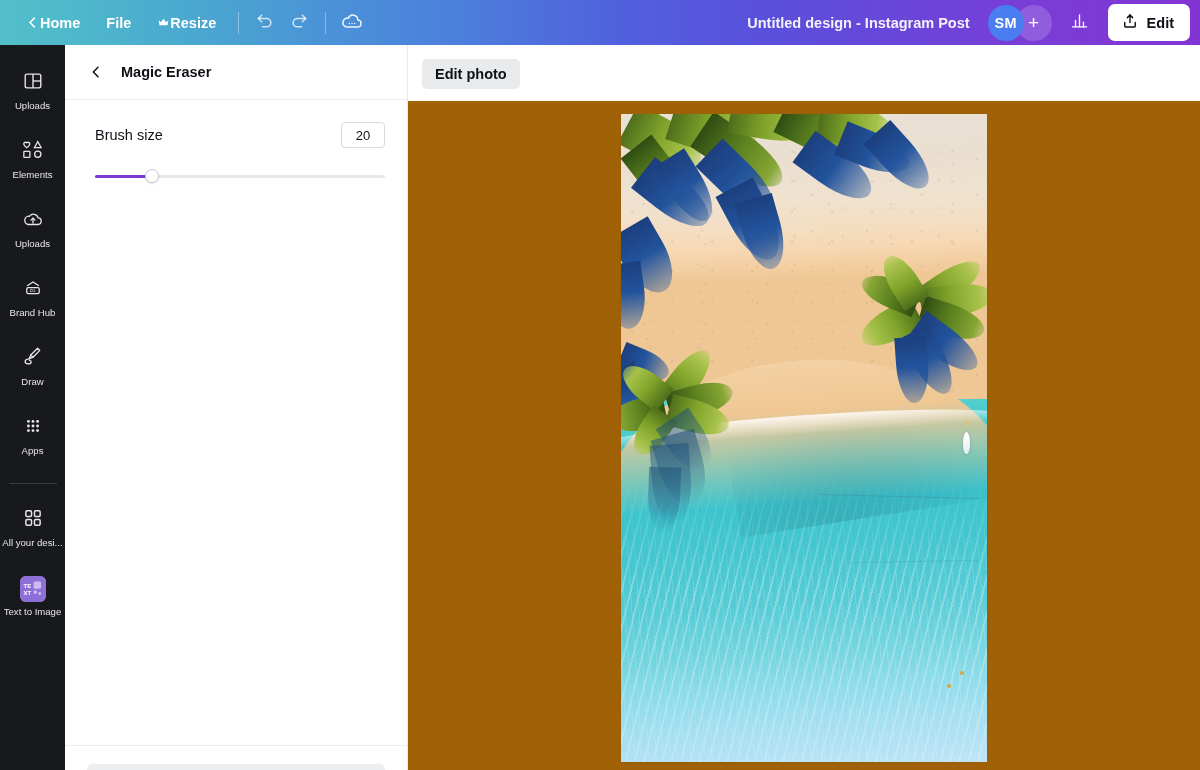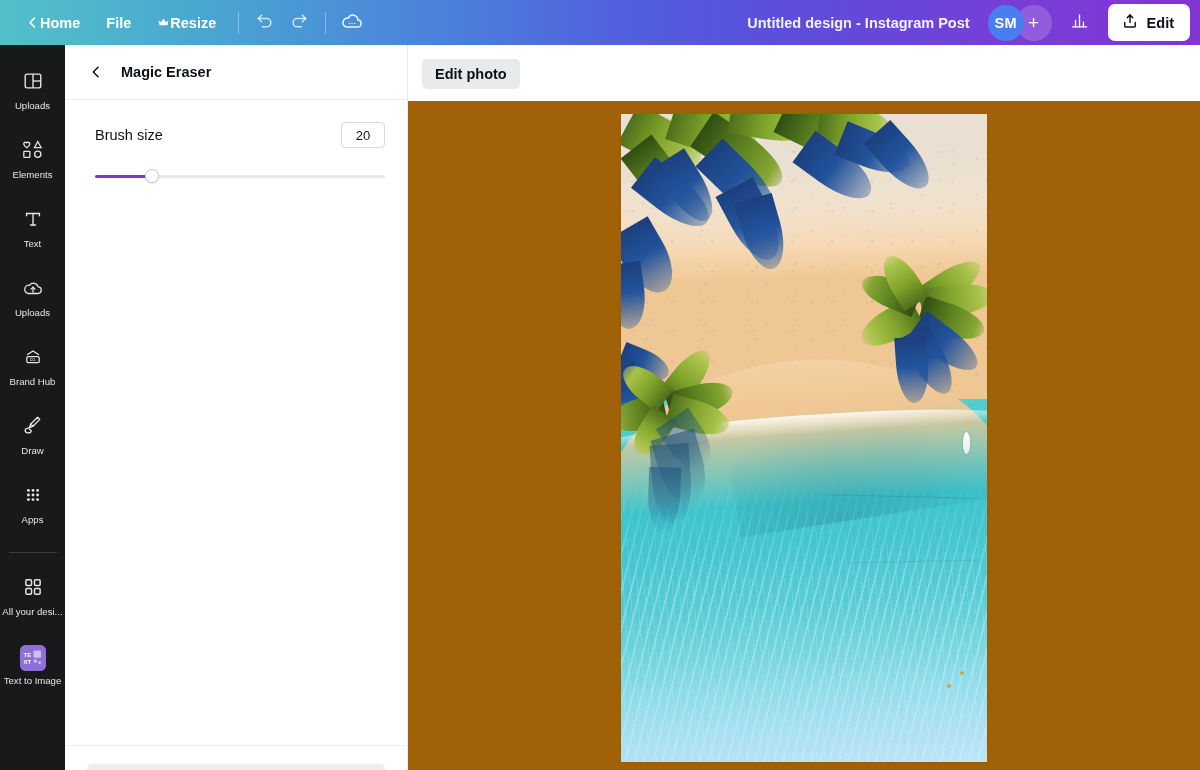--- a/index.html
+++ b/index.html
@@ -339,32 +339,20 @@
       <svg width="24" height="22" viewBox="0 0 26 24" fill="none" stroke="#e6e6e8" stroke-width="1.4">
           <path d="M6.2 4.1c-1.3-1.2-3.3-.3-3.3 1.4 0 1.6 2.2 3.3 3.3 4.1 1.1-.8 3.3-2.5 3.3-4.1 0-1.7-2-2.6-3.3-1.4z"></path>
           <path d="M18.2 2.9l3.6 6.4h-7.2z"></path>
           <rect x="3" y="13.4" width="6.6" height="6.6" rx=".7"></rect>
           <circle cx="18.2" cy="16.7" r="3.4"></circle>
         </svg>
     </span>
     <span class="rail-lbl">Elements</span>
   </div>
 
-  <div class="rail-item">
-    <span>
-      <svg width="22" height="22" viewBox="0 0 24 24" fill="none" stroke="#e6e6e8" stroke-width="1.5" stroke-linecap="round">
-          <line x1="5" y1="6" x2="19" y2="6"></line>
-          <line x1="5" y1="6" x2="5" y2="8.4"></line>
-          <line x1="19" y1="6" x2="19" y2="8.4"></line>
-          <line x1="12" y1="6" x2="12" y2="18.5"></line>
-          <line x1="9.3" y1="18.5" x2="14.7" y2="18.5"></line>
-        </svg>
-    </span>
-    <span class="rail-lbl">Text</span>
-  </div>
 
   <div class="rail-item">
     <span>
       <svg width="22" height="22" viewBox="0 0 24 24" fill="none" stroke="#e6e6e8" stroke-width="1.4" stroke-linecap="round" stroke-linejoin="round">
           <path d="M6.8 18h10.4a3.6 3.6 0 0 0 .3-7.2A5.1 5.1 0 0 0 8.3 9 4 4 0 0 0 6.8 18z"></path>
           <polyline points="9.8 13.2 12 11 14.2 13.2"></polyline>
           <line x1="12" y1="11" x2="12" y2="16.4"></line>
         </svg>
     </span>
     <span class="rail-lbl">Uploads</span>

